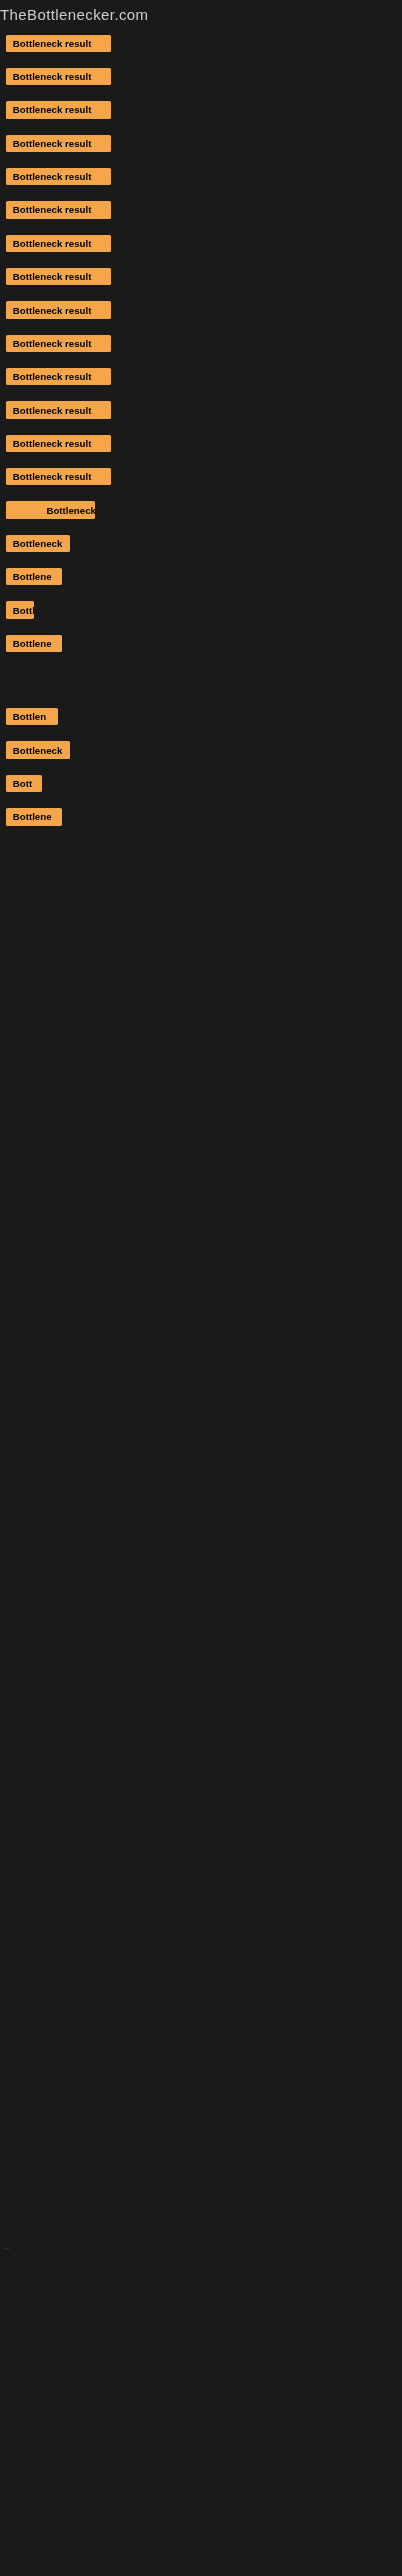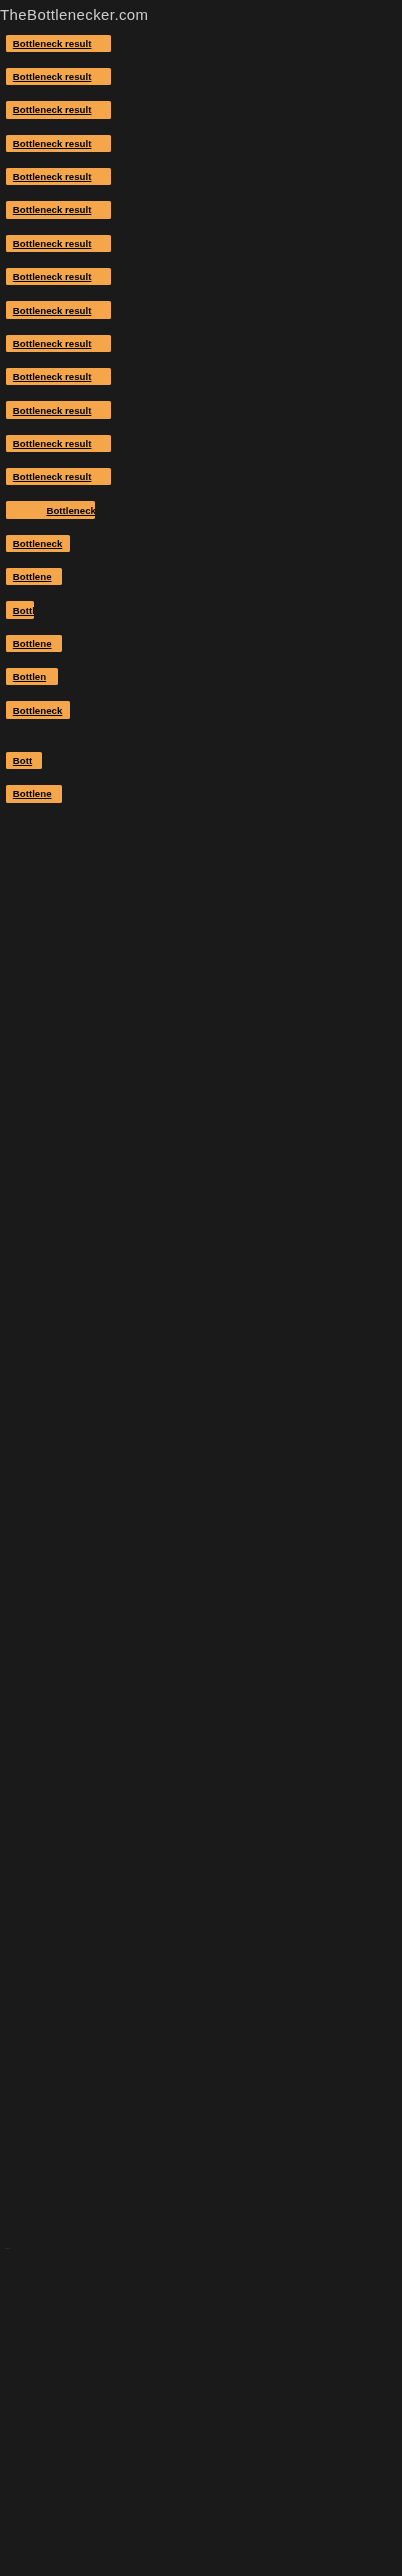--- a/index.html
+++ b/index.html
@@ -37,21 +37,20 @@
       border-radius: 1.6px;
       white-space: nowrap;
       overflow: hidden;
       display: block;
     }
 
     .row {
       padding: 4.8px 1.6px;
       min-height: 32px;
       display: flex;
-      text-decoration: underline;
     }
 
     .small-text {
       color: #555555;
       font-size: 7.2px;
       padding: 3.2px 1.6px;
     }
 
     .spacer {
       height: 48px;
@@ -155,31 +154,31 @@
         <span class="bottleneck-label" style="max-width: 40px; width: 28px;">Bottl</span>
       </div>
     </div>
     <div class="row">
       <div class="bottleneck-item">
         <span class="bottleneck-label" style="max-width: 56px; width: 56px;">Bottlene</span>
       </div>
     </div>
     <div class="row">
       <div class="bottleneck-item">
-        <span class="bottleneck-label" style="max-width: 52px; width: 52px;">Bottlen</span>
+        <span class="bottleneck-label" style="max-width: 52px; width: 52px; margin-top: 40px;">Bottlen</span>
       </div>
     </div>
     <div class="row">
       <div class="bottleneck-item">
         <span class="bottleneck-label" style="max-width: 64px; width: 64px;">Bottleneck</span>
       </div>
     </div>
     <div class="row">
       <div class="bottleneck-item">
-        <span class="bottleneck-label" style="max-width: 36px; width: 36px; margin-top: 17px;">Bott</span>
+        <span class="bottleneck-label" style="max-width: 36px; width: 36px;">Bott</span>
       </div>
     </div>
     <div class="row">
       <div class="bottleneck-item">
         <span class="bottleneck-label" style="max-width: 56px; width: 56px;">Bottlene</span>
       </div>
     </div>
   </div>
 
 <div class="spacer"></div>

